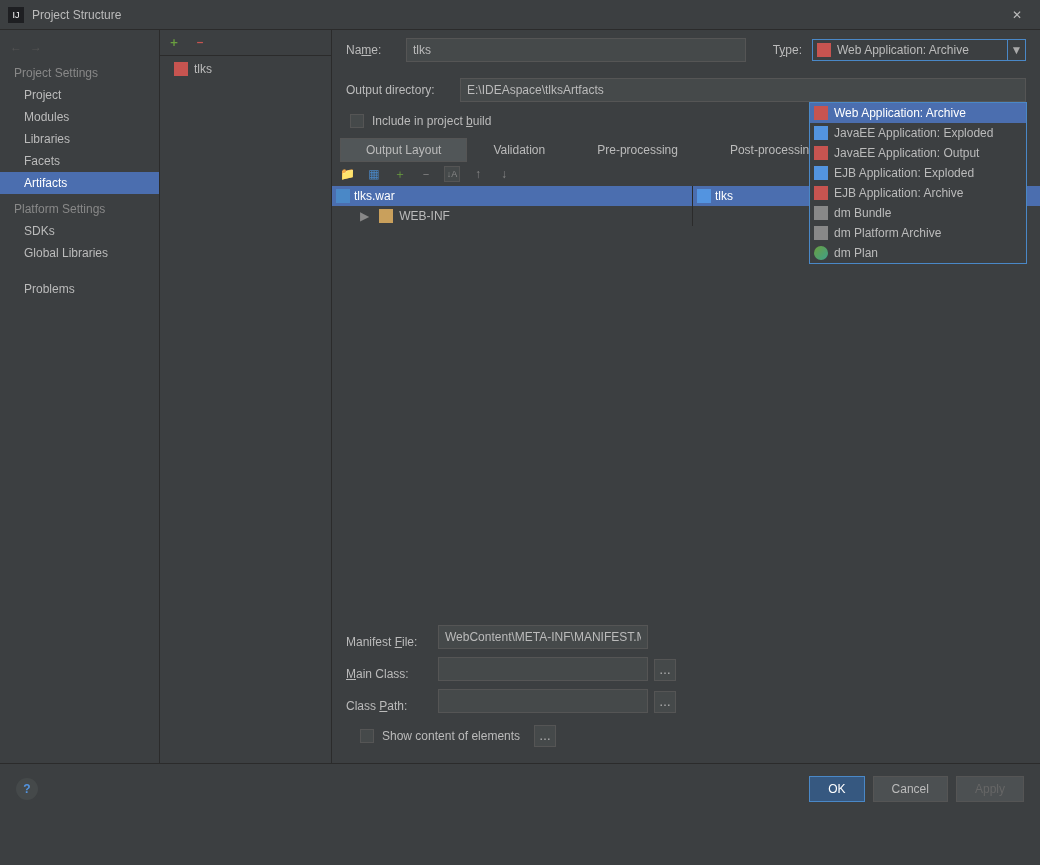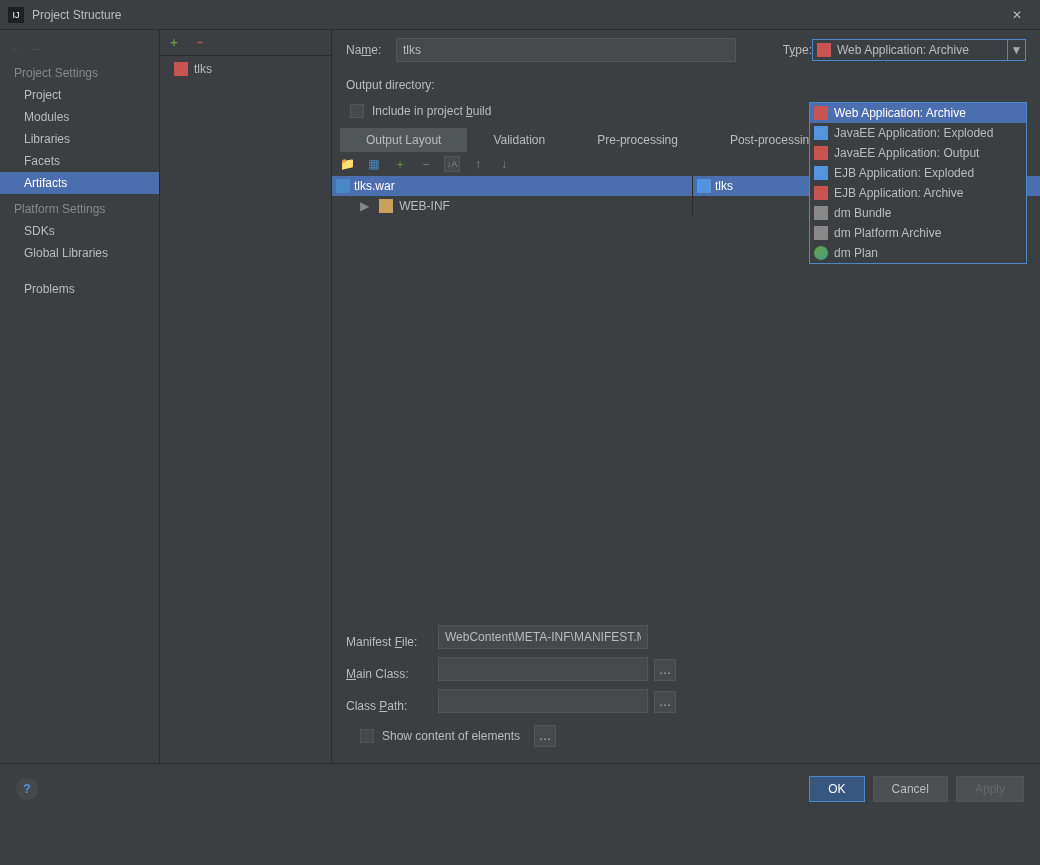--- a/index.html
+++ b/index.html
@@ -16,21 +16,21 @@
 .section-header { padding: 8px 14px 4px; color: #888; font-weight: 500; }
 .section-item { padding: 4px 24px; color: #bbbbbb; cursor: pointer; }
 .section-item.selected { background: #4b6eaf; color: #fff; }
 .mid-sidebar { width: 172px; background: #3c3f41; border-right: 1px solid #2b2b2b; }
 .mid-toolbar { height: 26px; display: flex; align-items: center; padding: 0 8px; gap: 14px; border-bottom: 1px solid #2b2b2b; }
 .add-icon { color: #6a9f3f; cursor: pointer; font-weight: bold; }
 .remove-icon { color: #c75450; cursor: pointer; font-weight: bold; }
 .mid-item { padding: 6px 14px; display: flex; align-items: center; gap: 6px; color: #bbbbbb; cursor: pointer; }
 .mid-item .item-icon { width: 14px; height: 14px; background: #c75450; }
 .right-panel { flex: 1; background: #3c3f41; display: flex; flex-direction: column; position: relative; }
-.form-row { display: flex; align-items: center; padding: 8px 14px; position: relative; }
+.form-row { display: flex; align-items: center; padding: 8px 14px; gap: 10px; position: relative; }
 .form-label { color: #bbbbbb; }
 .form-input { background: #45494a; border: 1px solid #555; color: #bbbbbb; padding: 4px 6px; flex: 1; }
 .type-select { background: #3c3f41; border: 1px solid #4a88c7; color: #bbbbbb; padding: 3px 20px 3px 24px; width: 214px; position: relative; cursor: pointer; }
 .type-select-icon { position: absolute; left: 4px; top: 50%; transform: translateY(-50%); width: 14px; height: 14px; background: #c75450; }
 .type-select-arrow { position: absolute; right: 0; top: 0; bottom: 0; width: 18px; display: flex; align-items: center; justify-content: center; border-left: 1px solid #4a88c7; color: #aaa; }
 .dropdown { position: absolute; top: 72px; right: 13px; width: 218px; background: #3c3f41; border: 1px solid #4a88c7; z-index: 100; }
 .dropdown-item { padding: 3px 6px 3px 24px; color: #bbbbbb; cursor: pointer; position: relative; }
 .dropdown-item.highlighted { background: #4b6eaf; color: #fff; }
 .dropdown-item .dd-icon { position: absolute; left: 4px; top: 50%; transform: translateY(-50%); width: 14px; height: 14px; }
 .dd-icon.archive { background: #c75450; }
@@ -120,20 +120,21 @@
         <span class="form-label">T<span class="underline">y</span>pe:</span>
         <div class="type-select">
           <span class="type-select-icon"></span>
           <span>Web Application: Archive</span>
           <span class="type-select-arrow">▼</span>
         </div>
       </div>
 
       <div class="form-row">
         <span class="form-label" style="width:104px;">Output directory:</span>
+        <input class="form-input" value="E:\IDEAspace\tlksArtfacts" style="">
       </div>
 
       <div class="checkbox-row" style="padding-left:18px;">
         <span class="checkbox"></span>
         <span>Include in project <span class="underline">b</span>uild</span>
       </div>
 
       <div class="tabs">
         <div class="tab active">Output Layout</div>
         <div class="tab">Validation</div>

